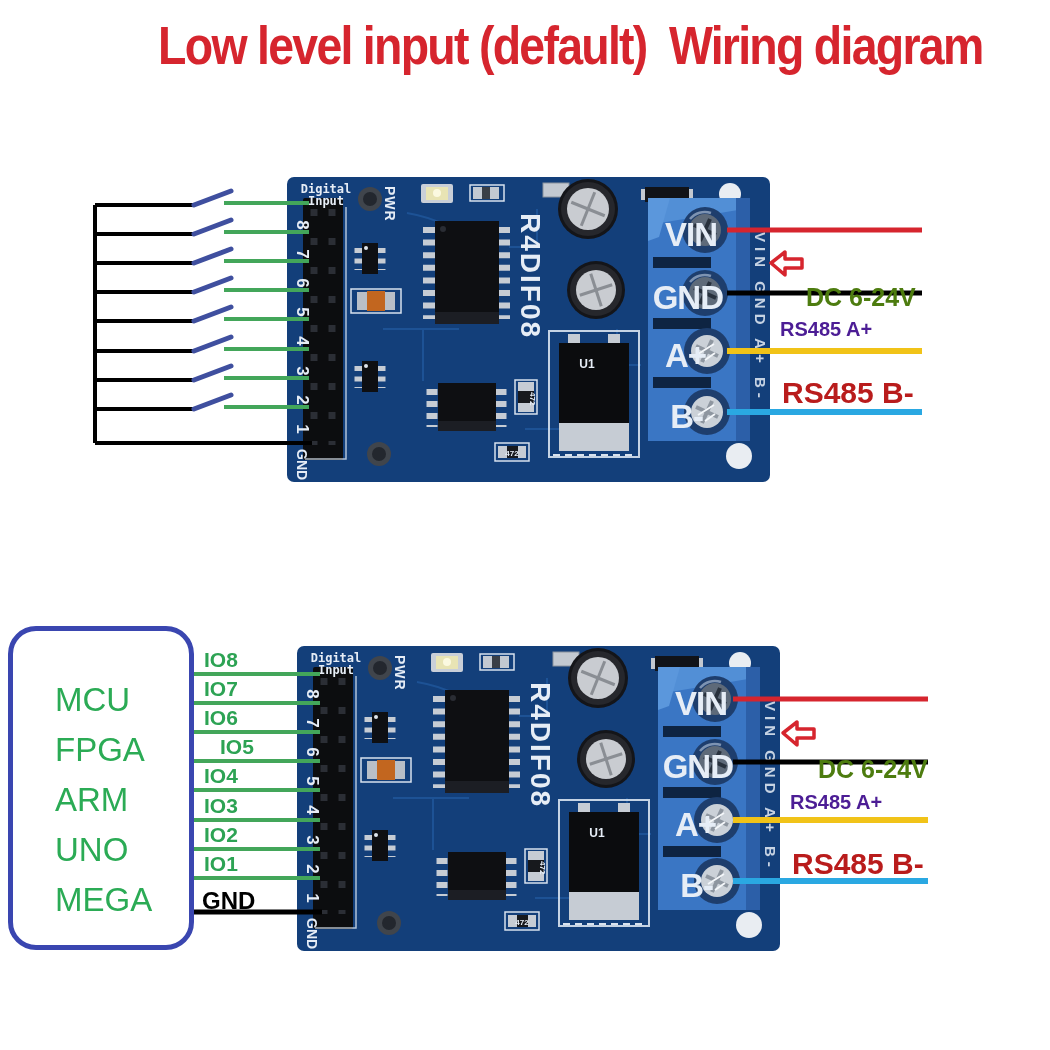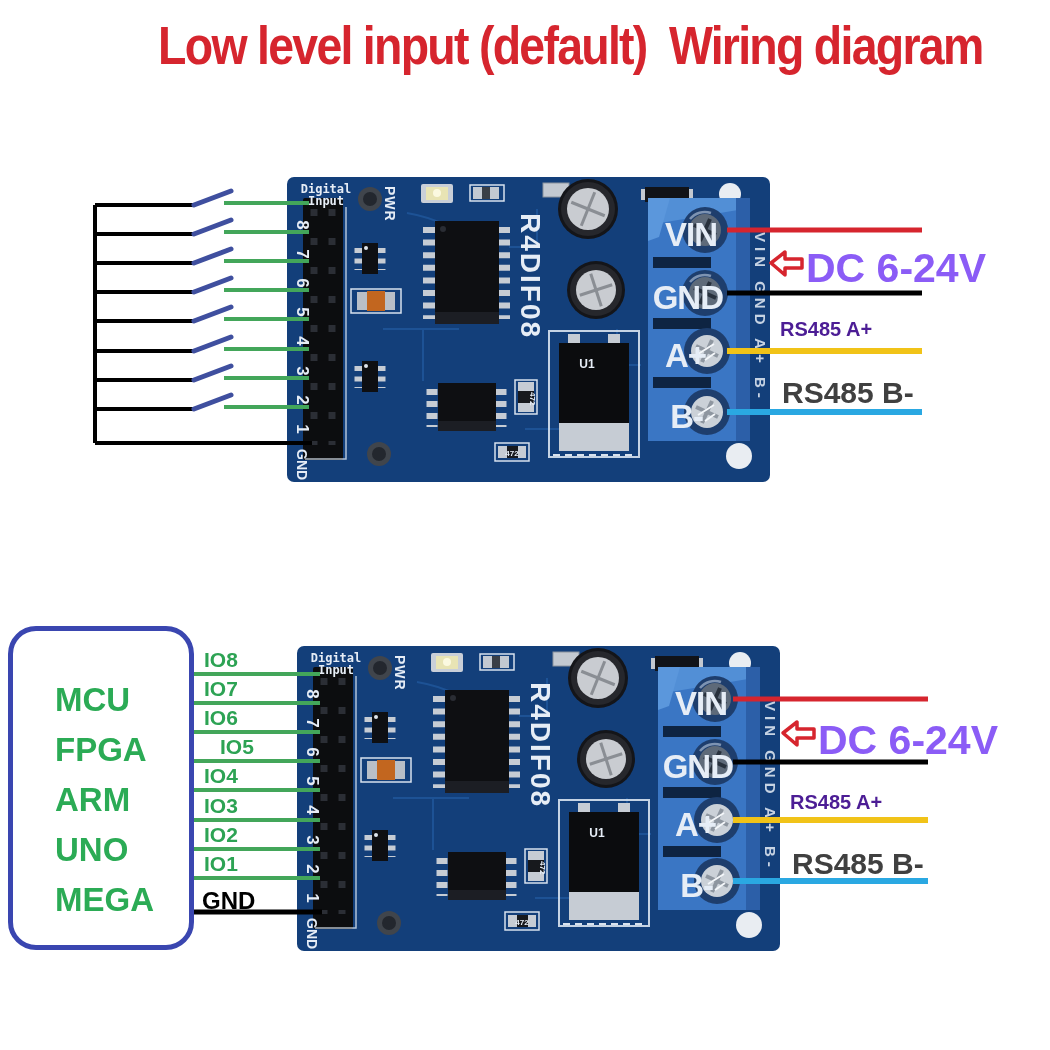--- a/index.html
+++ b/index.html
@@ -4,29 +4,29 @@
 <style>
   html,body{margin:0;padding:0;background:#fff;}
   .page{position:relative;width:1050px;height:1050px;background:#ffffff;overflow:hidden;
         font-family:"Liberation Sans",sans-serif;}
   .abs{position:absolute;}
   .title-wrap{position:absolute;left:0;right:0;top:16px;text-align:right;}
   .title{display:inline-block;transform:scaleX(.86);transform-origin:center top;
          font-size:54px;line-height:58px;font-weight:bold;color:#d6252e;
          letter-spacing:-2px;white-space:pre;}
   .lbl{position:absolute;font-weight:bold;white-space:pre;line-height:1.08;}
-  .dc{font-size:41px;color:#8b5cf6;}
+  .dc{font-size:25px;color:#4d7c0f;margin-top:38px;}
   .rsa{font-size:20px;color:#4c1d95;}
-  .rsb{font-size:30px;color:#404040;text-align:center;}
+  .rsb{font-size:30px;color:#b91c1c;text-align:center;}
   .io{font-size:21px;color:#2da354;}
   .gndlbl{font-size:24px;color:#000000;}
   .mcu-box{position:absolute;left:8px;top:626px;width:186px;height:324px;box-sizing:border-box;
            border:5px solid #3a46b0;border-radius:28px;background:#ffffff;padding-top:44px;}
   .mcu-box .mcu-item{height:50px;line-height:50px;padding-left:42px;font-size:33px;
-           font-weight:bold;color:#2bab55;}
+           font-weight:normal;color:#2bab55;}
   svg text{font-family:"Liberation Sans",sans-serif;font-weight:bold;fill:#e6edf6;}
   svg .mono{font-family:"DejaVu Sans Mono",monospace;}
   .wk{stroke:#000000;stroke-width:4;fill:none;}
   .wg{stroke:#43a65a;stroke-width:4;fill:none;}
   .lv{stroke:#3f4f9f;stroke-width:5;stroke-linecap:round;fill:none;}
 </style>
 </head>
 <body>
 
 <div class="page">

